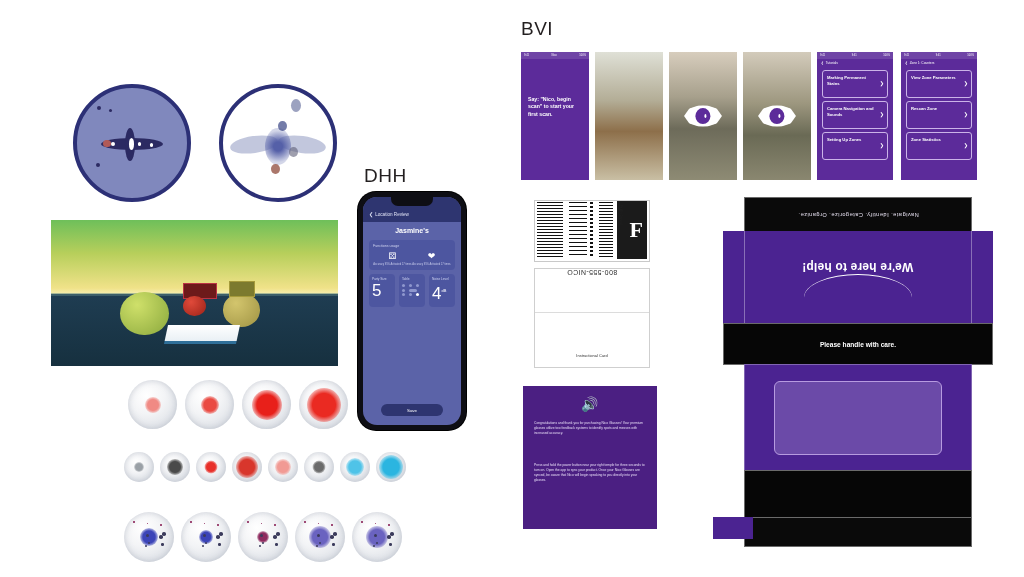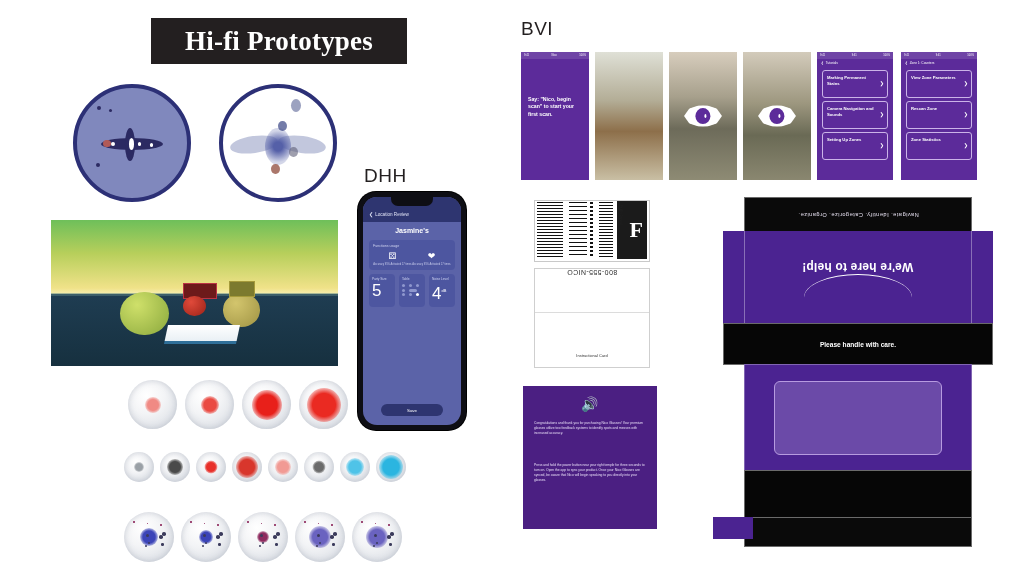--- a/index.html
+++ b/index.html
@@ -327,23 +327,20 @@
   }
   #pkg .purple-strip {
     position:absolute; left:0; top:320px; width:40px; height:22px; background:#4b2391;
   }
 </style>
 </head>
 <body>
 
 <div class="board">
 
-  <div class="title-band">
-    <span class="t">Hi-fi Prototypes</span>
-  </div>
 
   <div class="sec-label" id="label-bvi">BVI</div>
   <div class="sec-label" id="label-dhh">DHH</div>
 
   <div class="lens" id="lens-a">
     <span class="blob" style="left:18%;top:16%;width:4%;height:4%;background:#2b2a62;"></span>
     <span class="blob" style="left:29%;top:19%;width:3%;height:3%;background:#2b2a62;"></span>
     <span class="blob" style="left:17%;top:68%;width:4%;height:4%;background:#2b2a62;"></span>
     <span class="bar"></span>
     <span class="spike"></span>

